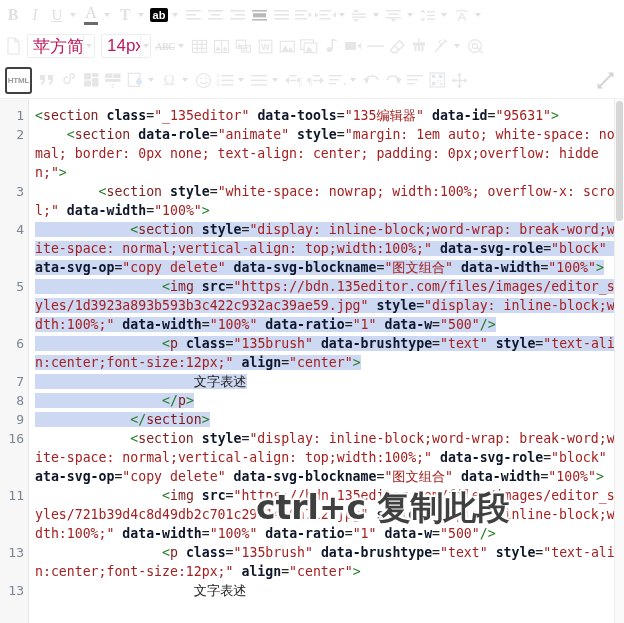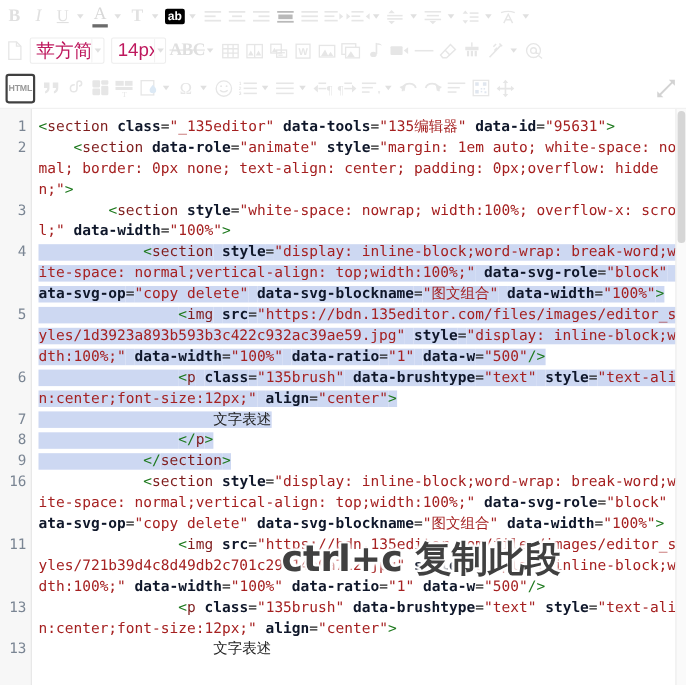--- a/index.html
+++ b/index.html
@@ -78,21 +78,21 @@
     font-size: 11px;
     color: #ffffff;
     background: #000000;
     padding: 1px 3px;
     border-radius: 2px;
     line-height: 1.1;
   }
   .g-abc {
     font-family: "Liberation Serif", serif;
     font-weight: bold;
-    font-size: 16px;
+    font-size: 10px;
     color: #e0e0e0;
     letter-spacing: -0.5px;
     text-decoration: line-through;
   }
 
   
   .tb-select {
     box-sizing: border-box;
     height: 24px;
     border: 1px solid #ededed;

